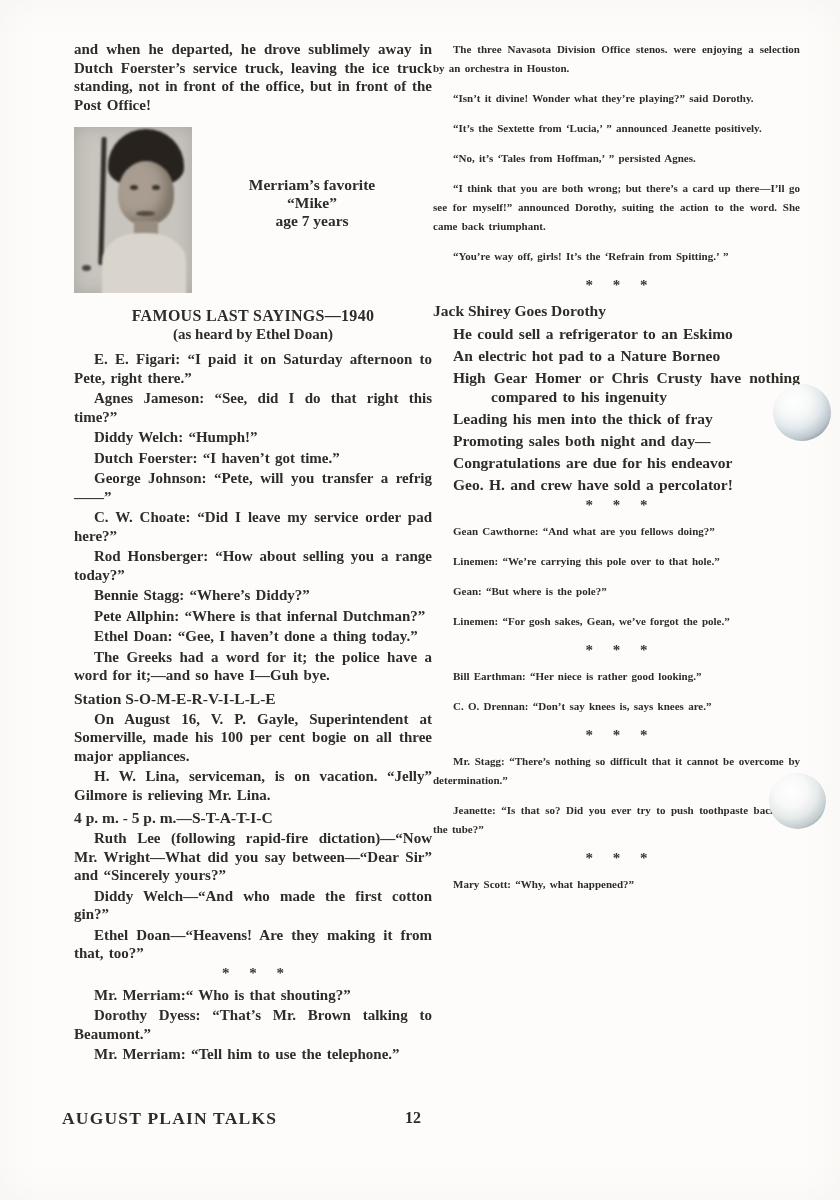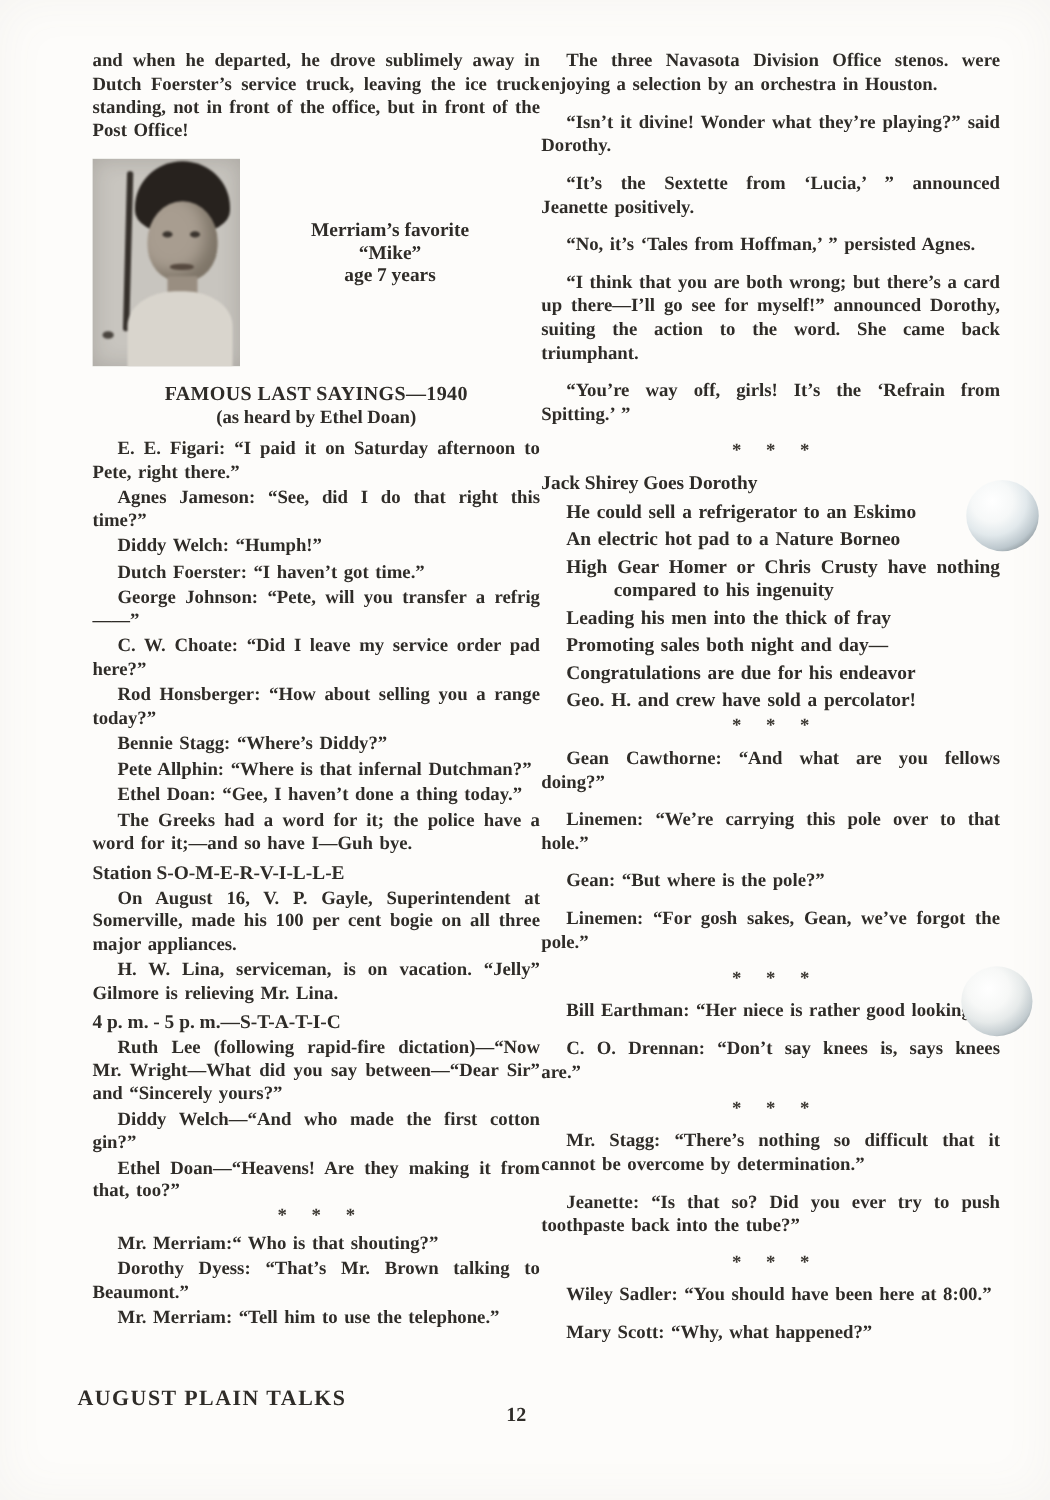--- a/index.html
+++ b/index.html
@@ -11,21 +11,21 @@
     box-shadow: inset 0 0 40px rgba(120,115,105,0.06);
   }
   .col { position:absolute; top:40px; }
   .col-left  { left:62px;  width:358px;margin-left:12px; }
   .col-right { left:433px; width:367px; }
 
   p.para {
     margin:0 0 2px 0; font-size:15px; line-height:18.5px;
     text-align:justify; text-indent:20px; word-spacing:1.5px;
   }
-  .col-right p.para { font-size:15px; line-height:19px; margin-bottom:11px; }
+  .col-right p.para { font-size:11px; line-height:19px; margin-bottom:11px; }
   p.noindent { text-indent:0; }
 
   h3.center-head { margin:8px 0 1px; font-size:16px; text-align:center; letter-spacing:0.3px; }
   h3.sub-head    { margin:0 0 7px;  font-size:15px; text-align:center; }
   h3.left-head   { margin:5px 0 2px; font-size:15.5px; text-align:left; }
   .col-right h3.left-head { margin:2px 0 4px; }
 
   .sep {
     text-align:center; font-size:15px; word-spacing:16px;
     margin:1px 0 4px; color:#3a3630;
@@ -54,21 +54,21 @@
   .ph-neck  { position:absolute; left:60px; top:94px; width:24px; height:18px; background:#998e81; }
   .ph-shirt { position:absolute; left:28px; top:106px; width:84px; height:62px; background:#d9d5cd; border-radius:45% 45% 0 0; }
 
   .caption {
     flex:1; display:flex; flex-direction:column; align-items:center; justify-content:center;
     font-size:15.5px; padding-bottom:14px;
   }
 
   .footer { position:absolute; left:62px; top:1108px; width:720px; }
   .footer-title { font-size:17.5px; letter-spacing:1.2px; }
-  .footer-num { position:absolute; left:343px; top:16px; font-size:16px; }
+  .footer-num { position:absolute; left:343px; top:1px; font-size:16px; }
 
   .hole { position:absolute; border-radius:50%; filter:blur(0.4px); }
   .hole-1 {
     left:773px; top:384px; width:58px; height:57px;
     background: radial-gradient(circle at 36% 30%, #ffffff 0%, #f6f8f8 30%, #e2e9ec 50%, #bcc7cd 70%, #7b8489 87%, #41464a 98%);
   }
   .hole-2 {
     left:769px; top:773px; width:57px; height:56px;
     background: radial-gradient(circle at 38% 32%, #ffffff 0%, #f7f8f7 32%, #e6eaea 52%, #c2cbcf 72%, #80888c 88%, #3e4347 98%);
   }
@@ -164,21 +164,20 @@
     <p class="para">Bill Earthman: “Her niece is rather good looking.”</p>
     <p class="para">C. O. Drennan: “Don’t say knees is, says knees are.”</p>
 
     <div class="sep">* * *</div>
 
     <p class="para">Mr. Stagg: “There’s nothing so difficult that it cannot be overcome by determination.”</p>
     <p class="para">Jeanette: “Is that so? Did you ever try to push toothpaste back into the tube?”</p>
 
     <div class="sep">* * *</div>
 
-    <p class="para">Wiley Sadler: “You should have been here at 8:00.”</p>
     <p class="para">Mary Scott: “Why, what happened?”</p>
   </div>
 
   <div class="footer">
     <span class="footer-title">AUGUST PLAIN TALKS</span>
     <span class="footer-num">12</span>
   </div>
 
   <div class="hole hole-1"></div>
   <div class="hole hole-2"></div>

